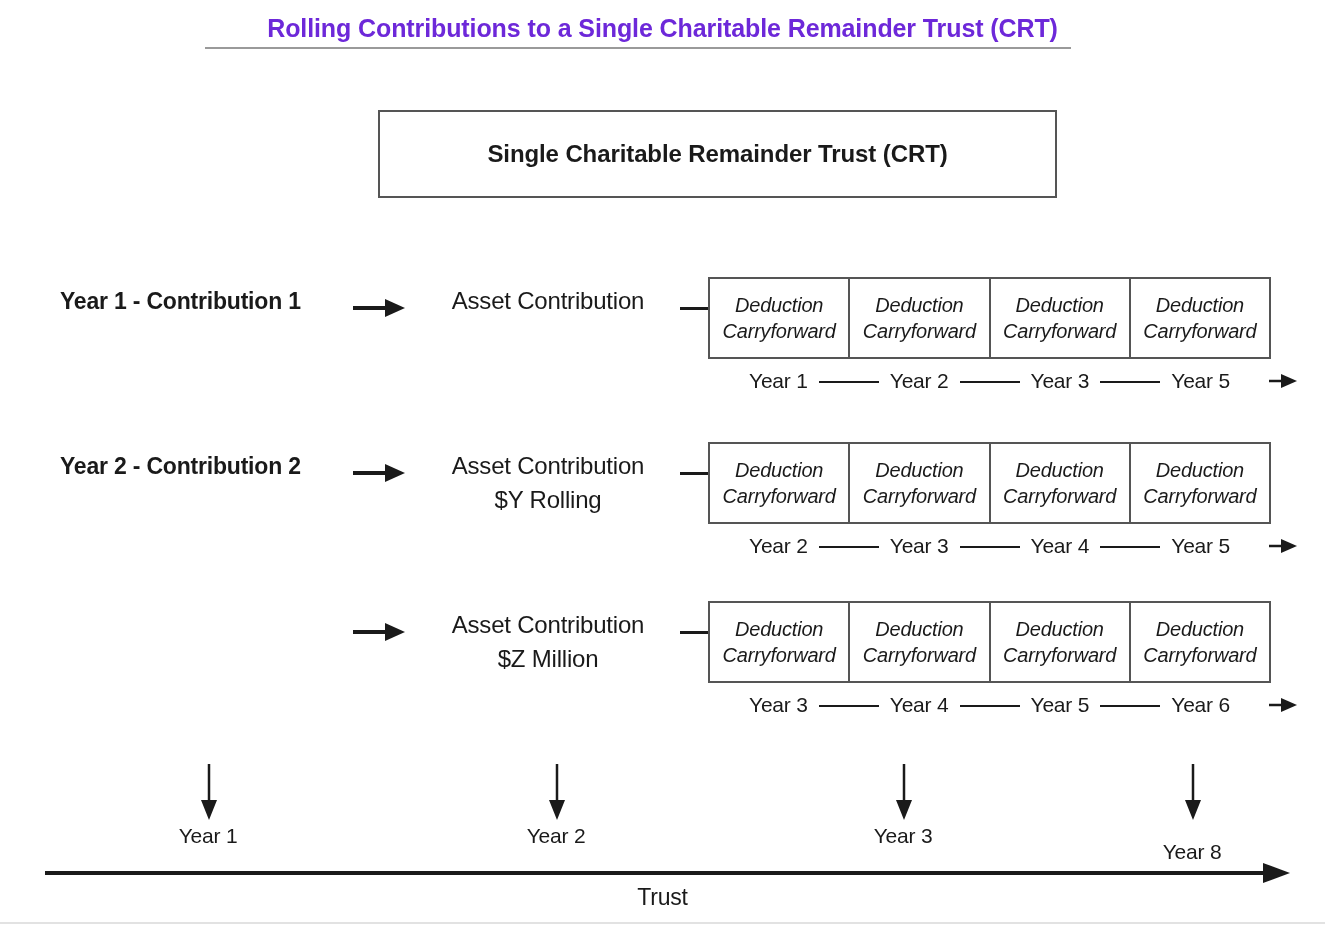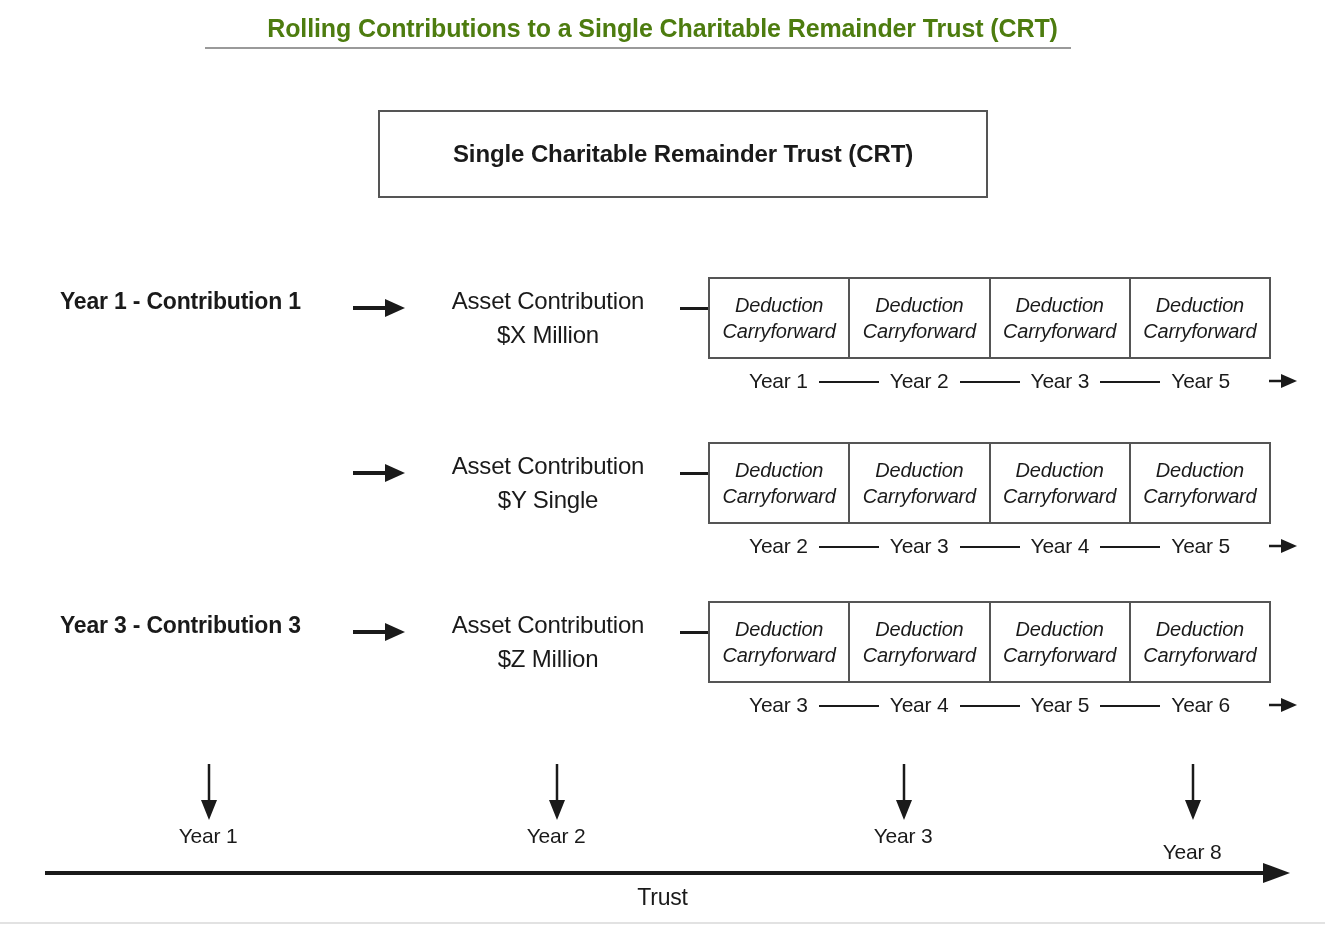--- a/index.html
+++ b/index.html
@@ -22,35 +22,35 @@
 
   
   #title {
     left: 0;
     top: 14px;
     width: 1325px;
     text-align: center;
     font-size: 25px;
     font-weight: bold;
     letter-spacing: -0.1px;
-    color: #4d7c0f;
+    color: #6d28d9;
   }
   #title-underline {
     left: 205px;
     top: 47px;
     width: 866px;
     height: 2px;
     background: #9a9a9a;
   }
 
   
   #crt-box {
     left: 378px;
     top: 110px;
-    width: 610px;
+    width: 679px;
     height: 88px;
     border: 2.5px solid #555555;
     background: #ffffff;
     box-sizing: border-box;
     display: flex;
     align-items: center;
     justify-content: center;
   }
   #crt-box-label {
     font-size: 24px;
@@ -210,21 +210,20 @@
 
     <div class="abs row-arrow">
       <svg width="52" height="24" viewBox="0 0 52 24">
         <line x1="0" y1="12" x2="34" y2="12" stroke="#1a1a1a" stroke-width="4"></line>
         <polygon points="32,3 52,12 32,21" fill="#1a1a1a"></polygon>
       </svg>
     </div>
 
     <div class="abs asset-text">
       <div>Asset Contribution</div>
-      <div>$X Million</div>
     </div>
 
     <div class="abs connector"></div>
 
     <div class="abs box-strip">
       <div class="ded-box">
         <span>Deduction</span>
         <span>Carryforward</span>
       </div>
       <div class="ded-box">
@@ -262,31 +261,32 @@
           <svg width="28" height="18" viewBox="0 0 28 18">
             <line x1="0" y1="9" x2="14" y2="9" stroke="#1a1a1a" stroke-width="2.5"></line>
             <polygon points="12,2 28,9 12,16" fill="#1a1a1a"></polygon>
           </svg>
         </span>
       </div>
     </div>
   </div>
 
   <div class="abs row" style="top:453px;">
+    <div class="abs row-label">Year 2 - Contribution 2</div>
 
     <div class="abs row-arrow">
       <svg width="52" height="24" viewBox="0 0 52 24">
         <line x1="0" y1="12" x2="34" y2="12" stroke="#1a1a1a" stroke-width="4"></line>
         <polygon points="32,3 52,12 32,21" fill="#1a1a1a"></polygon>
       </svg>
     </div>
 
     <div class="abs asset-text">
       <div>Asset Contribution</div>
-      <div>$Y Single</div>
+      <div>$Y Rolling</div>
     </div>
 
     <div class="abs connector"></div>
 
     <div class="abs box-strip">
       <div class="ded-box">
         <span>Deduction</span>
         <span>Carryforward</span>
       </div>
       <div class="ded-box">
@@ -324,21 +324,20 @@
           <svg width="28" height="18" viewBox="0 0 28 18">
             <line x1="0" y1="9" x2="14" y2="9" stroke="#1a1a1a" stroke-width="2.5"></line>
             <polygon points="12,2 28,9 12,16" fill="#1a1a1a"></polygon>
           </svg>
         </span>
       </div>
     </div>
   </div>
 
   <div class="abs row" style="top:612px;">
-    <div class="abs row-label">Year 3 - Contribution 3</div>
 
     <div class="abs row-arrow">
       <svg width="52" height="24" viewBox="0 0 52 24">
         <line x1="0" y1="12" x2="34" y2="12" stroke="#1a1a1a" stroke-width="4"></line>
         <polygon points="32,3 52,12 32,21" fill="#1a1a1a"></polygon>
       </svg>
     </div>
 
     <div class="abs asset-text">
       <div>Asset Contribution</div>

